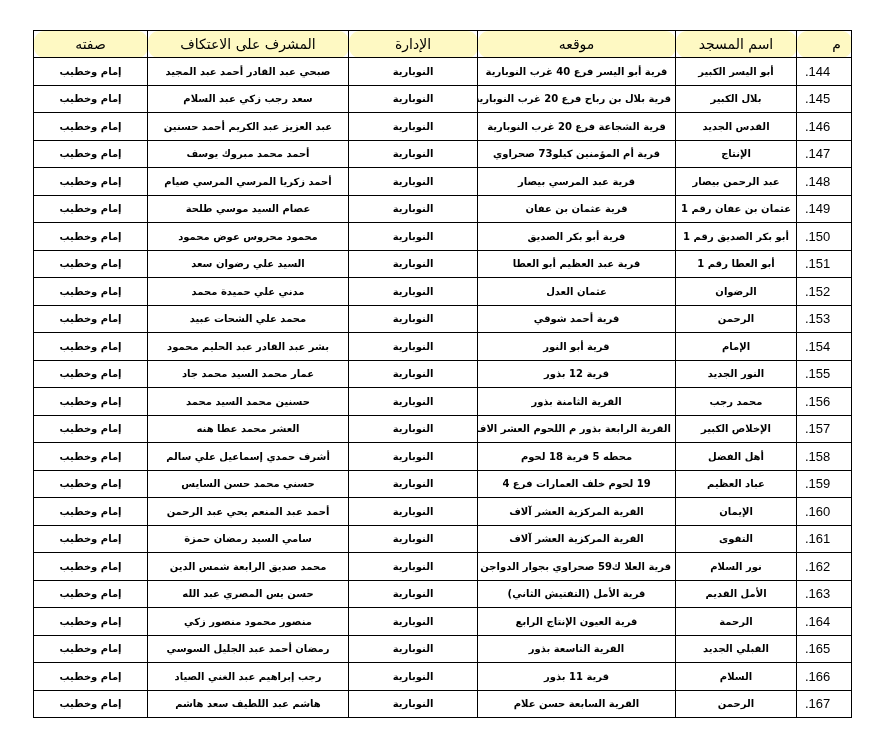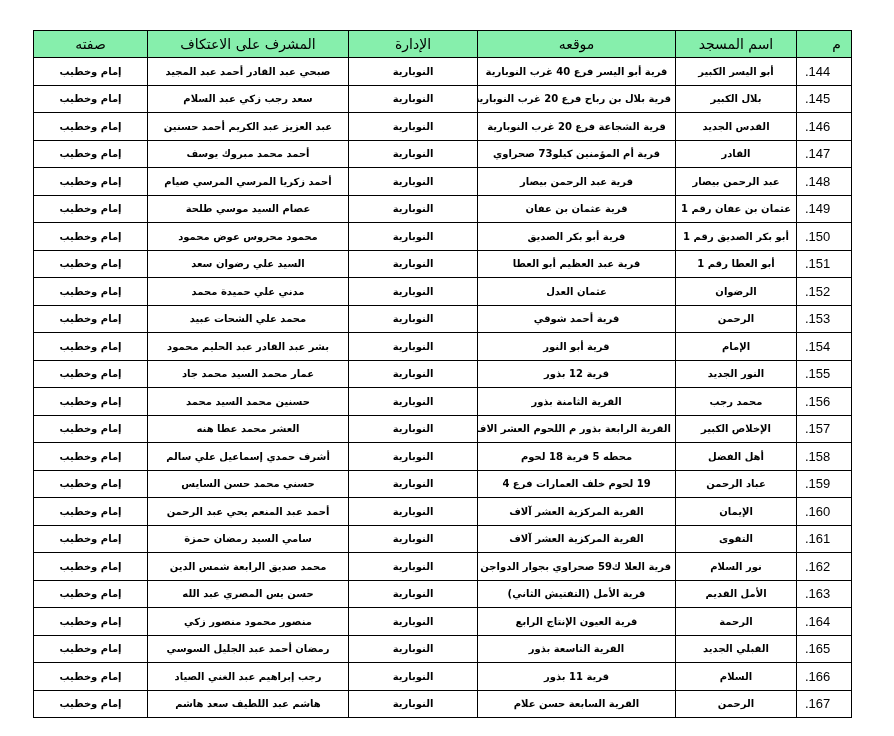--- a/index.html
+++ b/index.html
@@ -7,21 +7,21 @@
          font-family: "DejaVu Sans", sans-serif; color: #000; }
   table.doc {
     position: absolute; left: 33px; top: 30px; width: 818px;
     border-collapse: collapse; direction: rtl; table-layout: fixed;
   }
   table.doc th, table.doc td {
     border: 1px solid #000; text-align: center; vertical-align: middle;
     padding: 0 4px; white-space: nowrap; overflow: hidden;
   }
   table.doc th {
-    background: #86efac; height: 26px; font-weight: normal; font-size: 14px;
+    background: #fef9c3; height: 26px; font-weight: normal; font-size: 14px; border-radius: 11px;
   }
   table.doc td { height: 26.5px; font-size: 10px; font-weight: bold; }
   table.doc td.num { font-size: 13px; font-weight: normal; text-align: left; padding-left: 8px;
                      font-family: "Liberation Sans", sans-serif; direction: ltr; }
   table.doc th.num-h { text-align: right; padding-right: 10px; }
 </style>
 </head>
 <body>
 
 <table class="doc">
@@ -63,30 +63,30 @@
       <tr>
         <td class="num">.146</td>
         <td>القدس الجديد</td>
         <td>قرية الشجاعة فرع 20 غرب النوبارية</td>
         <td>النوبارية</td>
         <td>عبد العزيز عبد الكريم أحمد حسنين</td>
         <td>إمام وخطيب</td>
       </tr>
       <tr>
         <td class="num">.147</td>
-        <td>القادر</td>
+        <td>الإنتاج</td>
         <td>قرية أم المؤمنين كيلو73 صحراوي</td>
         <td>النوبارية</td>
         <td>أحمد محمد مبروك يوسف</td>
         <td>إمام وخطيب</td>
       </tr>
       <tr>
         <td class="num">.148</td>
         <td>عبد الرحمن بيصار</td>
-        <td>قرية عبد الرحمن بيصار</td>
+        <td>قرية عبد المرسي بيصار</td>
         <td>النوبارية</td>
         <td>أحمد زكريا المرسي المرسي صيام</td>
         <td>إمام وخطيب</td>
       </tr>
       <tr>
         <td class="num">.149</td>
         <td>عثمان بن عفان رقم 1</td>
         <td>قرية عثمان بن عفان</td>
         <td>النوبارية</td>
         <td>عصام السيد موسي طلحة</td>
@@ -159,21 +159,21 @@
       <tr>
         <td class="num">.158</td>
         <td>أهل الفضل</td>
         <td>محطه 5 قرية 18 لحوم</td>
         <td>النوبارية</td>
         <td>أشرف حمدي إسماعيل علي سالم</td>
         <td>إمام وخطيب</td>
       </tr>
       <tr>
         <td class="num">.159</td>
-        <td>عباد الرحمن</td>
+        <td>عباد العظيم</td>
         <td>19 لحوم خلف العمارات فرع 4</td>
         <td>النوبارية</td>
         <td>حسني محمد حسن السايس</td>
         <td>إمام وخطيب</td>
       </tr>
       <tr>
         <td class="num">.160</td>
         <td>الإيمان</td>
         <td>القرية المركزية العشر آلاف</td>
         <td>النوبارية</td>

